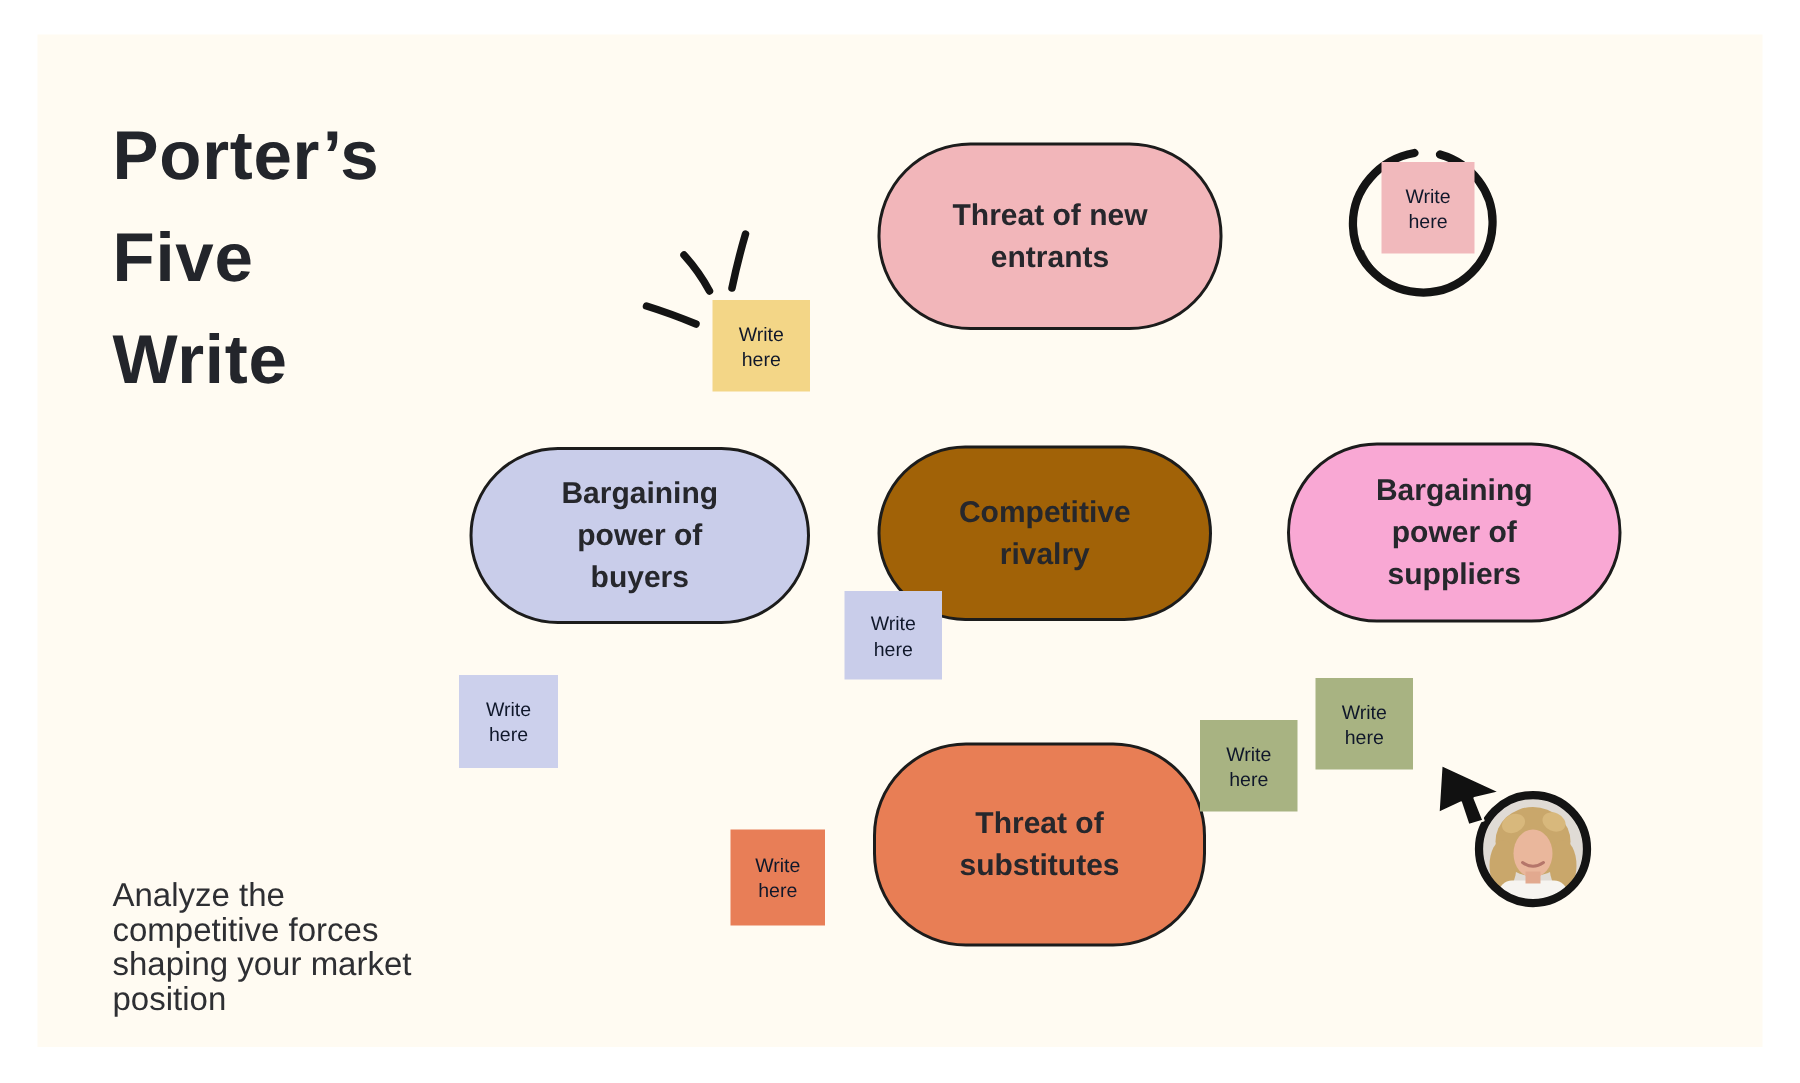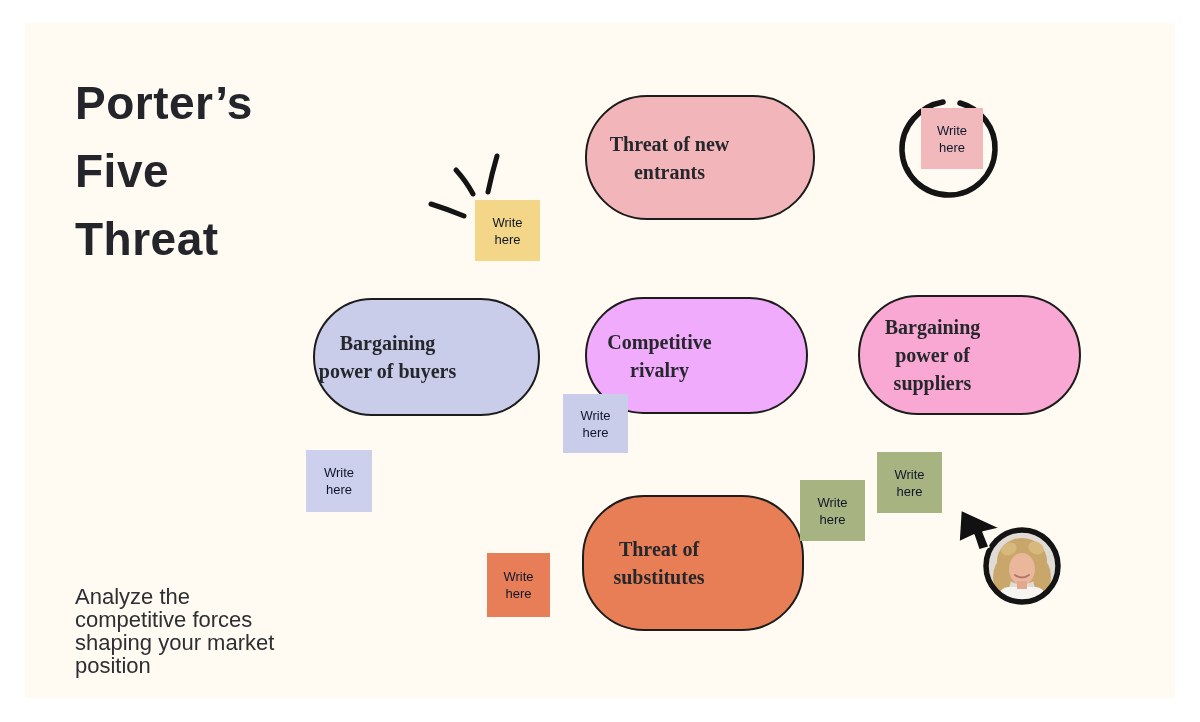--- a/index.html
+++ b/index.html
@@ -22,24 +22,23 @@
     font-size: 46px; line-height: 68px; font-weight: bold;
     color: #23252B; letter-spacing: 0.5px;
   }
   .page-subtitle {
     left: 50px; top: 562px; width: 205px;
     font-size: 22px; line-height: 23px; font-weight: 400;
     color: #2E2F33;
   }
 
   .pill {
-    display: flex; align-items: center; justify-content: flex-start;
+    display: flex; align-items: center; justify-content: center;
     border: 2.5px solid #1C1C1C; border-radius: 62px;
     text-align: center;
-    font-family: Liberation Serif, serif;
   }
   .pill .pill-label {
     font-weight: bold; font-size: 20px; line-height: 28px; color: #26272C;
   }
   .pill-pink      { left: 560px; top: 72px;  width: 230px; height: 125px; }
   .pill-lavender  { left: 288px; top: 275px; width: 227px; height: 118px; }
   .pill-yellow    { left: 560px; top: 274px; width: 223px; height: 117px; }
   .pill-green     { left: 833px; top: 272px; width: 223px; height: 120px; }
   .pill-orange    { left: 557px; top: 472px; width: 222px; height: 136px; }
   .pill-pink .pill-label     { width: 165px; }
@@ -67,31 +66,31 @@
   .emphasis-strokes  { left: 401px; top: 125px; width: 84px;  height: 78px; }
   .collab-cursor     { left: 930px; top: 483px; width: 50px;  height: 50px; z-index: 4; }
   .collab-avatar     { left: 956px; top: 502px; width: 82px;  height: 82px; z-index: 3; }
 </style>
 </head>
 <body style="background: rgb(255, 255, 255);">
 
 <div class="stage">
   <div class="board" style="background: rgb(255, 251, 242);">
 
-    <div class="abs page-title">Porter’s Five Threat</div>
+    <div class="abs page-title">Porter’s Five Write</div>
 
     <div class="abs page-subtitle">Analyze the competitive forces shaping your market position</div>
 
     <div class="abs pill pill-pink" style="background: rgb(242, 182, 186);">
       <div class="pill-label">Threat of new entrants</div>
     </div>
     <div class="abs pill pill-lavender" style="background: rgb(201, 205, 234);">
       <div class="pill-label">Bargaining power of buyers</div>
     </div>
-    <div class="abs pill pill-yellow" style="background: #f0abfc;">
+    <div class="abs pill pill-yellow" style="background: #a16207;">
       <div class="pill-label">Competitive rivalry</div>
     </div>
     <div class="abs pill pill-green" style="background: #f9a8d4;">
       <div class="pill-label">Bargaining power of suppliers</div>
     </div>
     <div class="abs pill pill-orange" style="background: rgb(232, 126, 85);">
       <div class="pill-label">Threat of substitutes</div>
     </div>
 
     <svg class="abs circle-scribble" viewBox="0 0 112 112">

